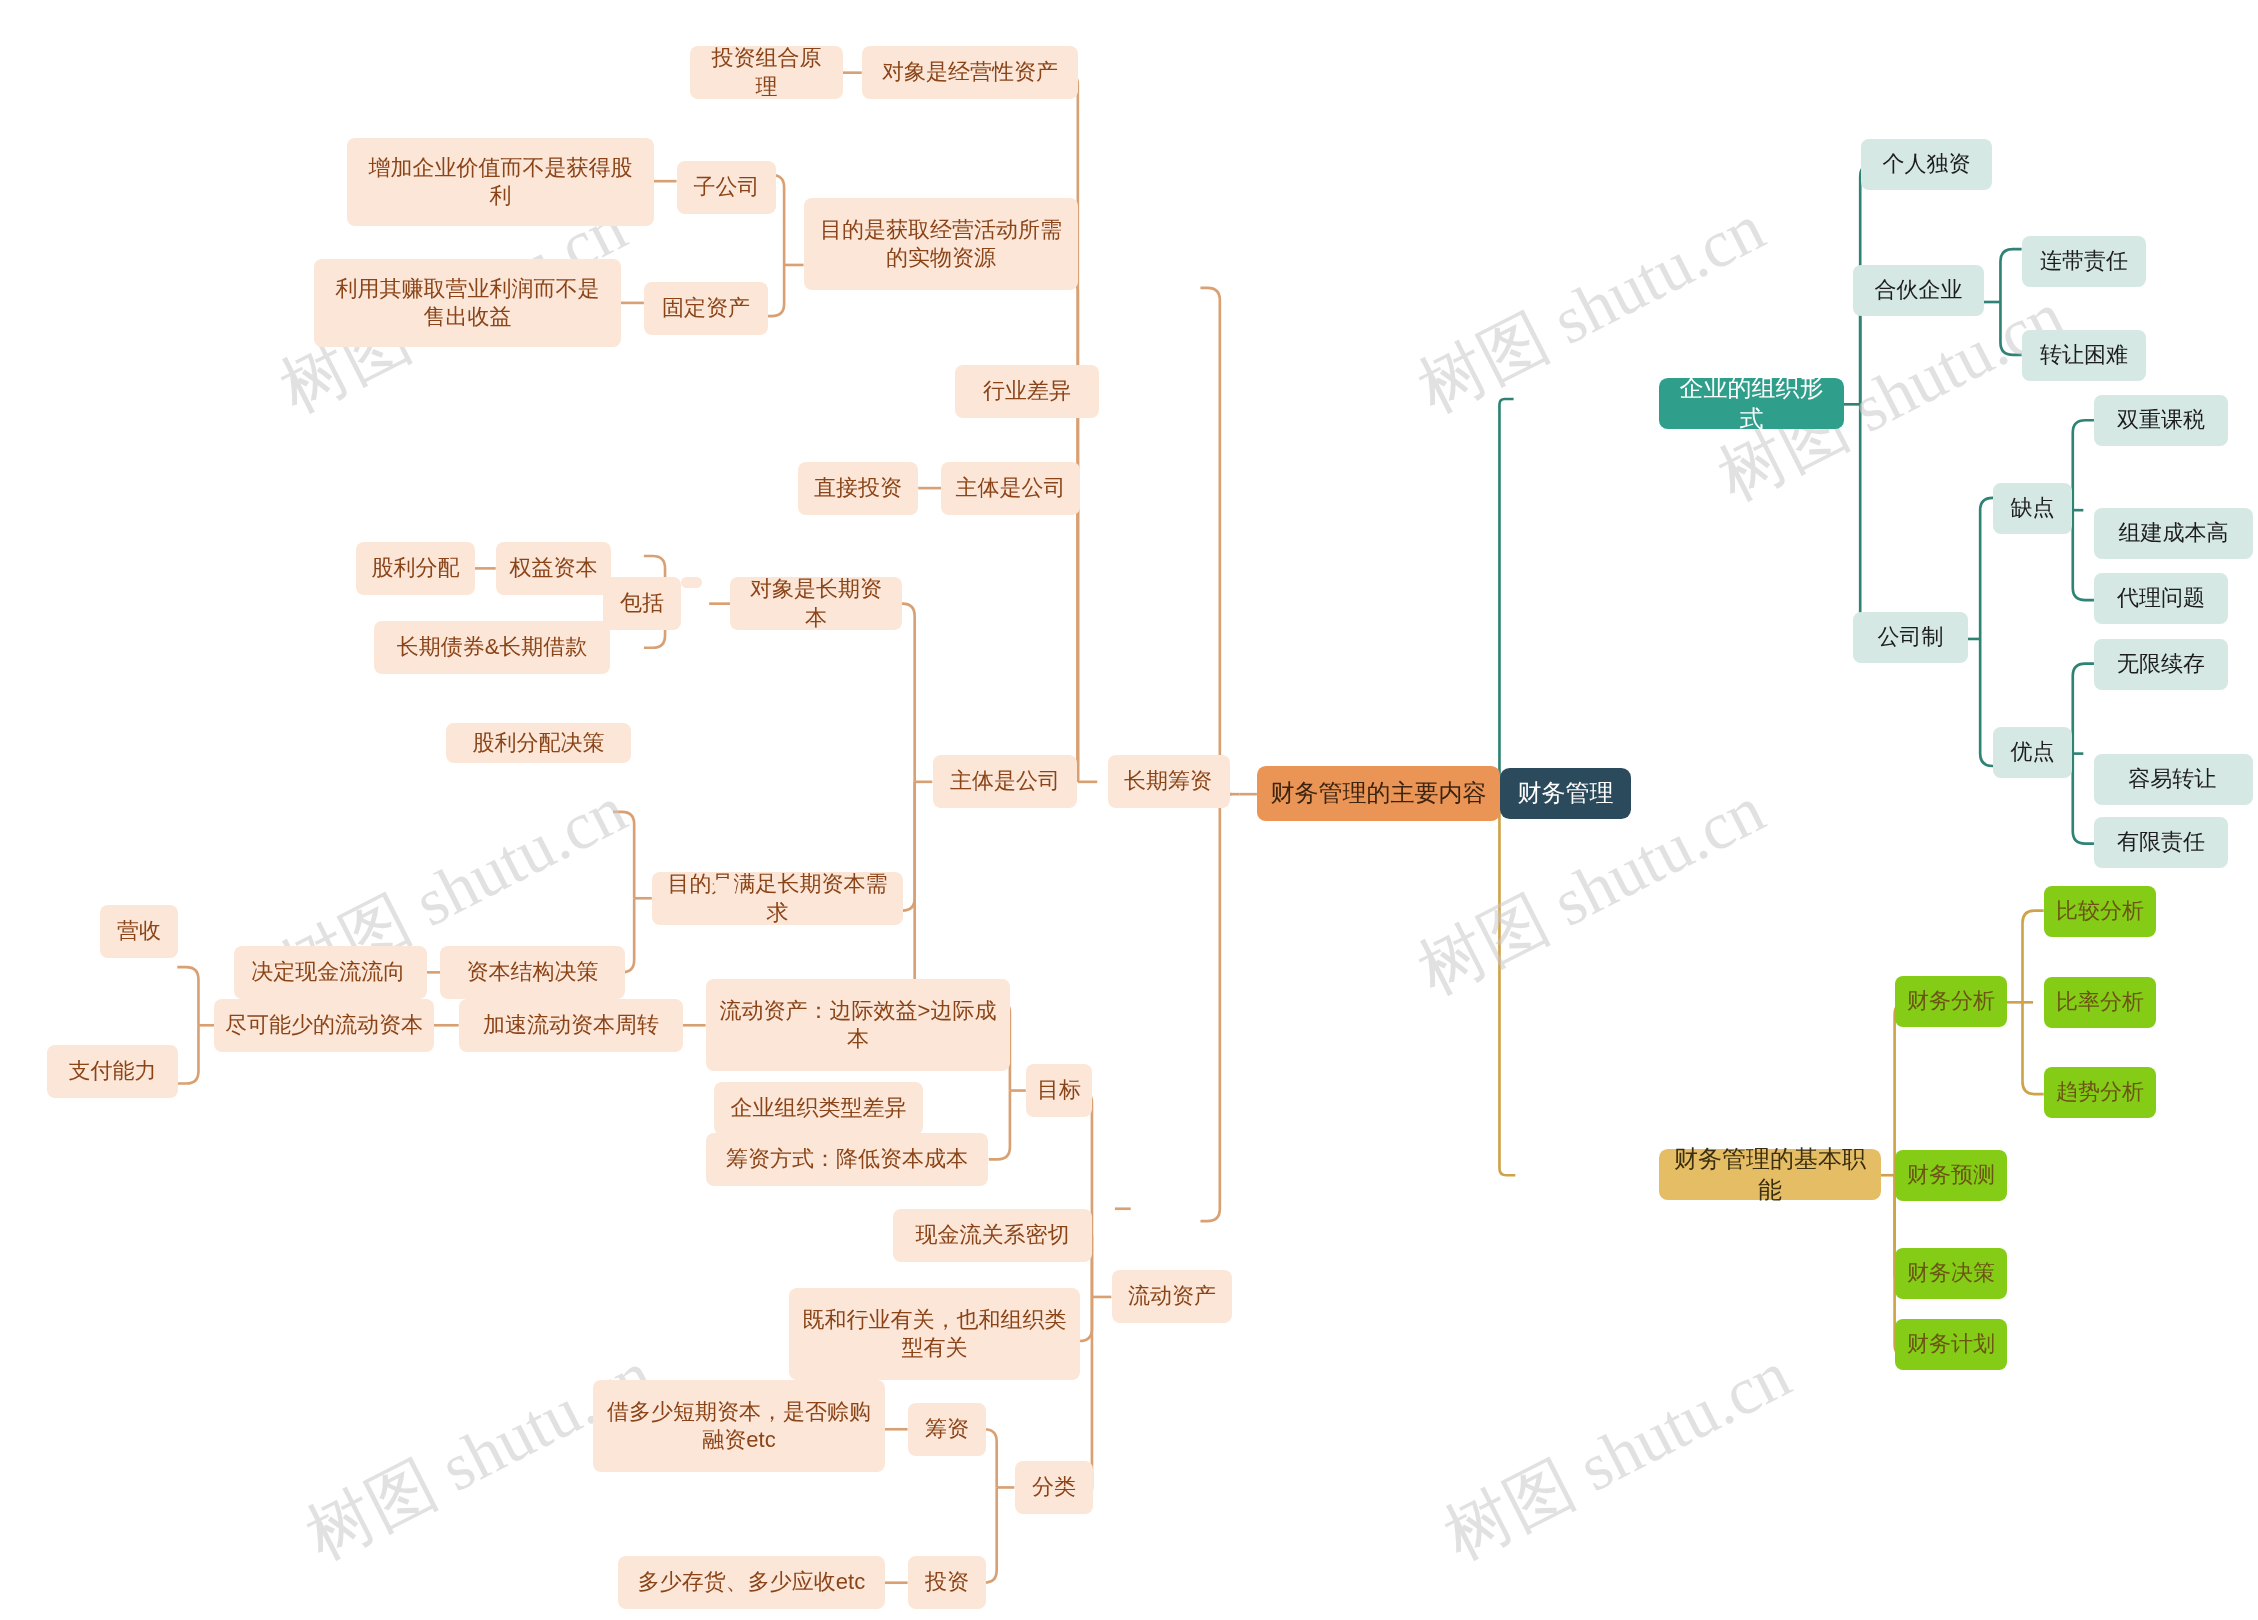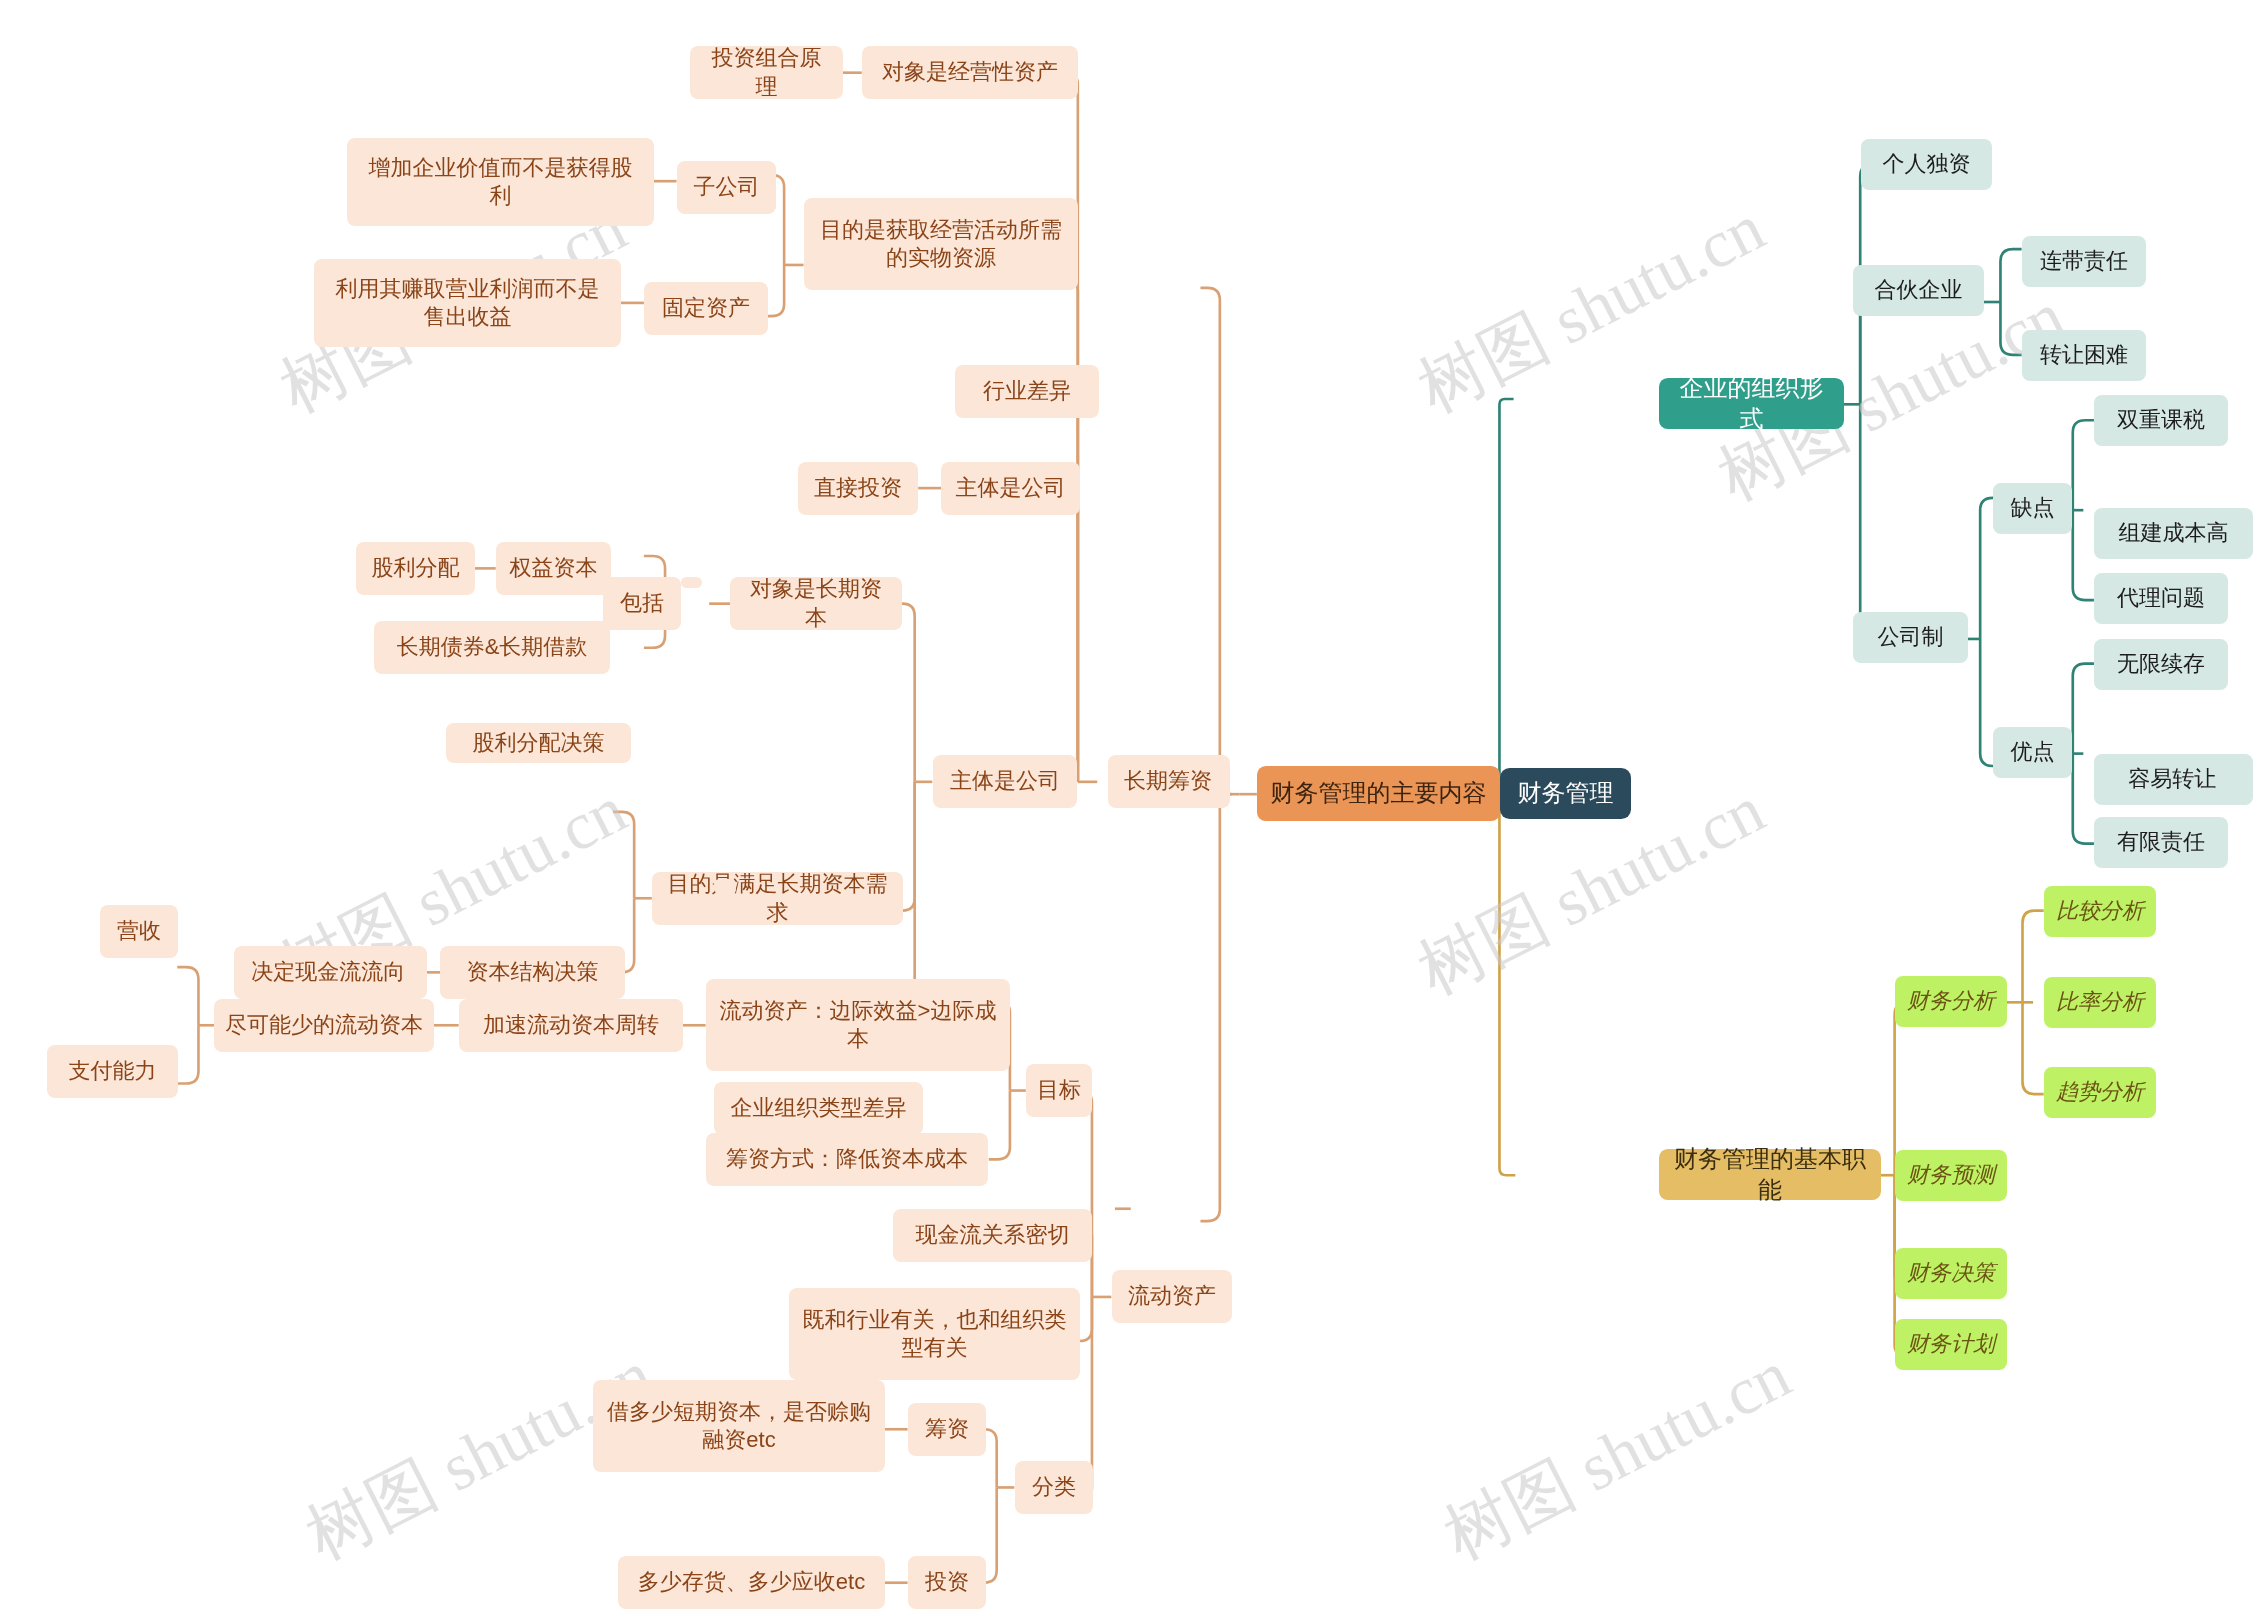--- a/index.html
+++ b/index.html
@@ -19,21 +19,21 @@
     text-align:center;border-radius:8px;
     font-size:22px;line-height:1.28;
     padding:5.3px 10.6px;
   }
   .n-orange{background:#fbe6d7;color:#8a4418;}
   .n-root{background:#2b4a5c;color:#ffffff;font-size:24px;border-radius:9.7px;}
   .n-main-orange{background:#ea9556;color:#3b2310;font-size:24px;border-radius:8.8px;}
   .n-main-teal{background:#2f9e8b;color:#ffffff;font-size:24px;border-radius:8.8px;}
   .n-main-gold{background:#e5bd65;color:#3b2f10;font-size:24px;border-radius:8.8px;}
   .n-teal{background:#d5e8e4;color:#1d1d1d;}
-  .n-gold{background:#bef264;color:#6b5414;font-style:italic;}
+  .n-gold{background:#84cc16;color:#6b5414;}
 </style>
 </head>
 <body>
 
 <div id="canvas">
 
   <svg class="links" viewBox="0 0 2560 1837">
     <g fill="none" stroke="#d9a173" stroke-width="3">
 
       <path d="M1700,900 L1680,900"></path>

